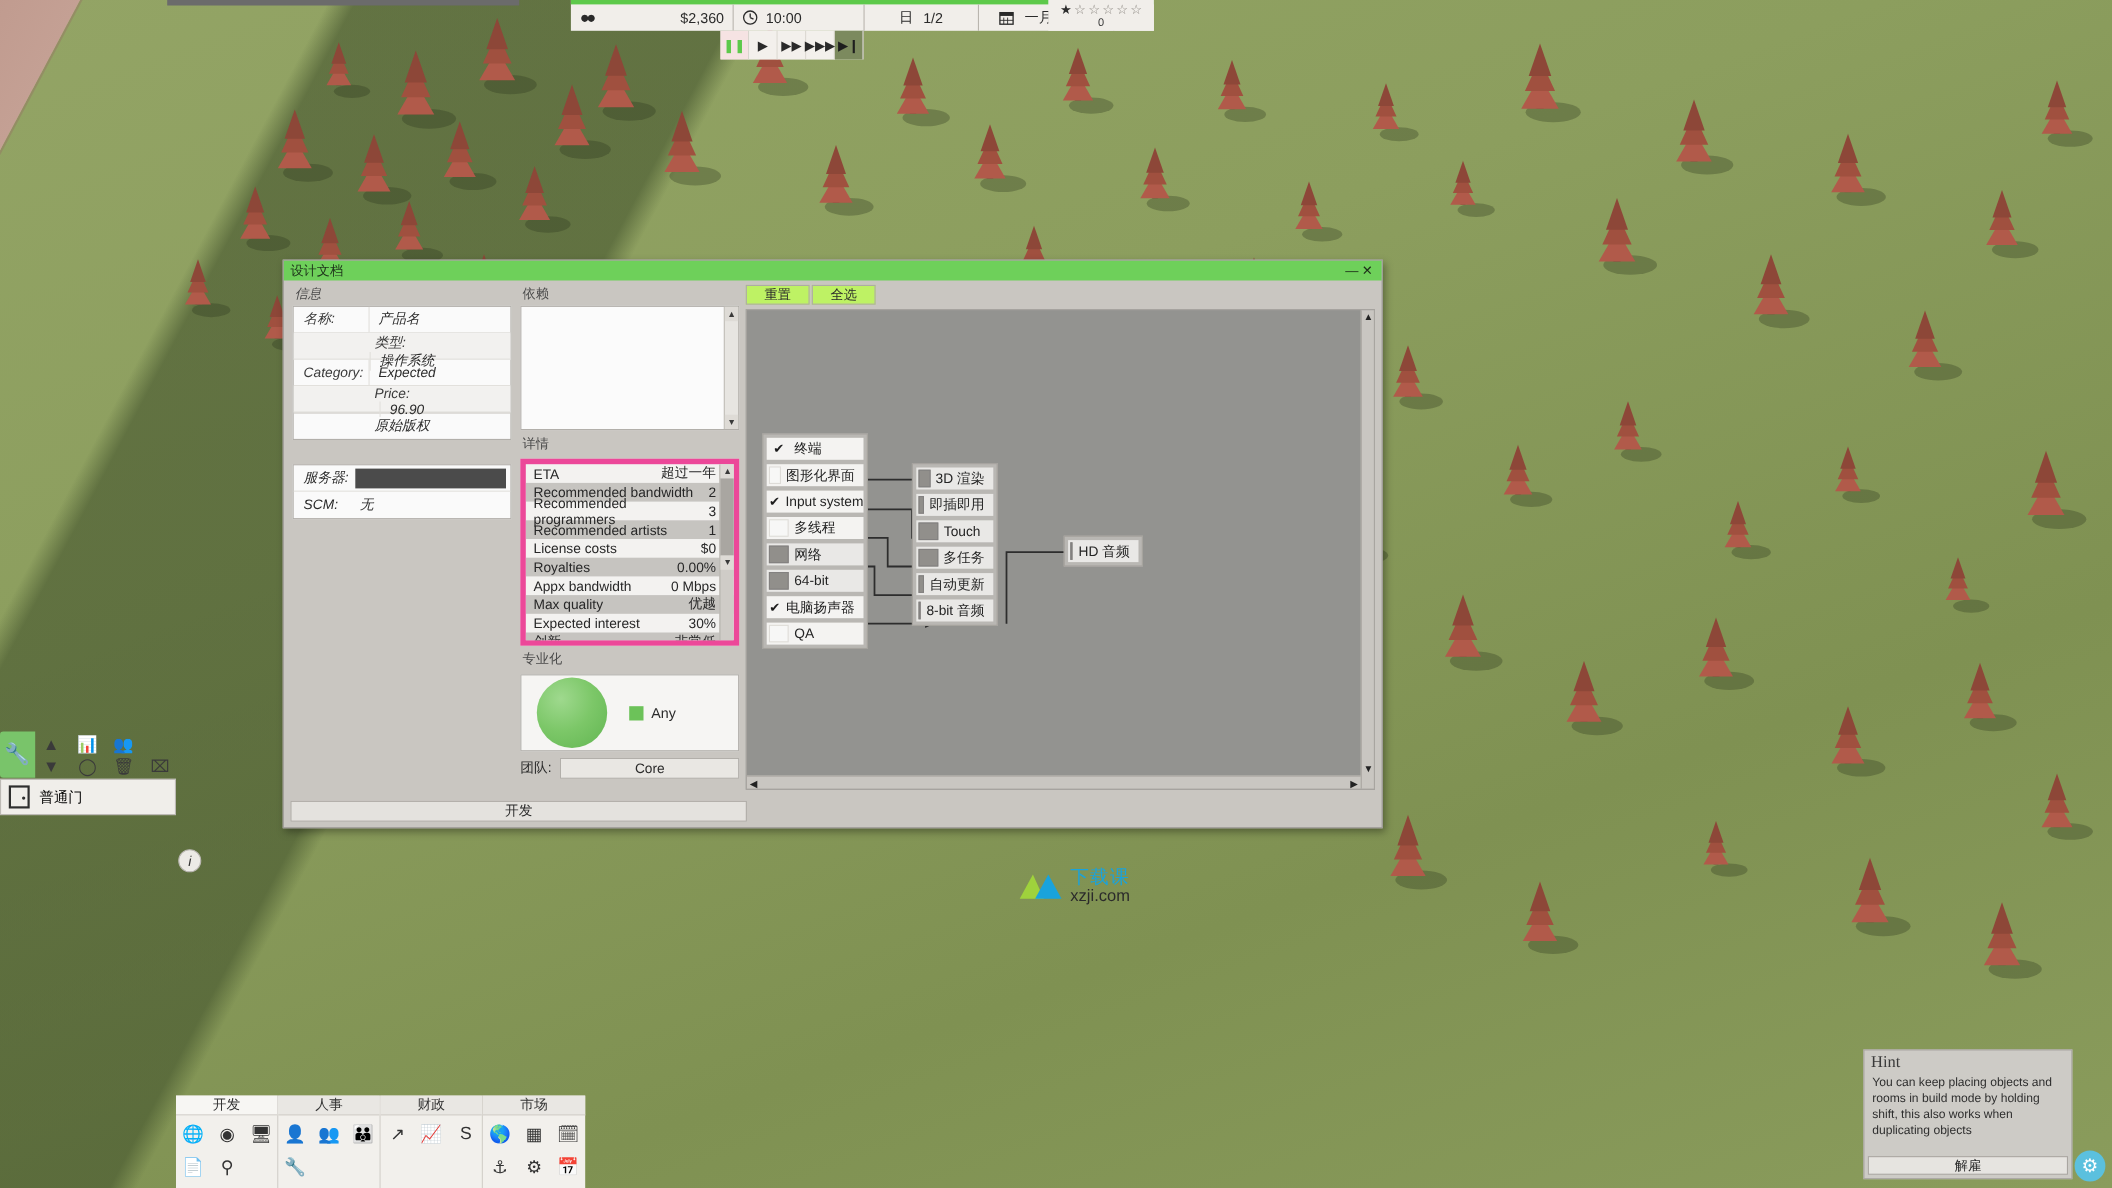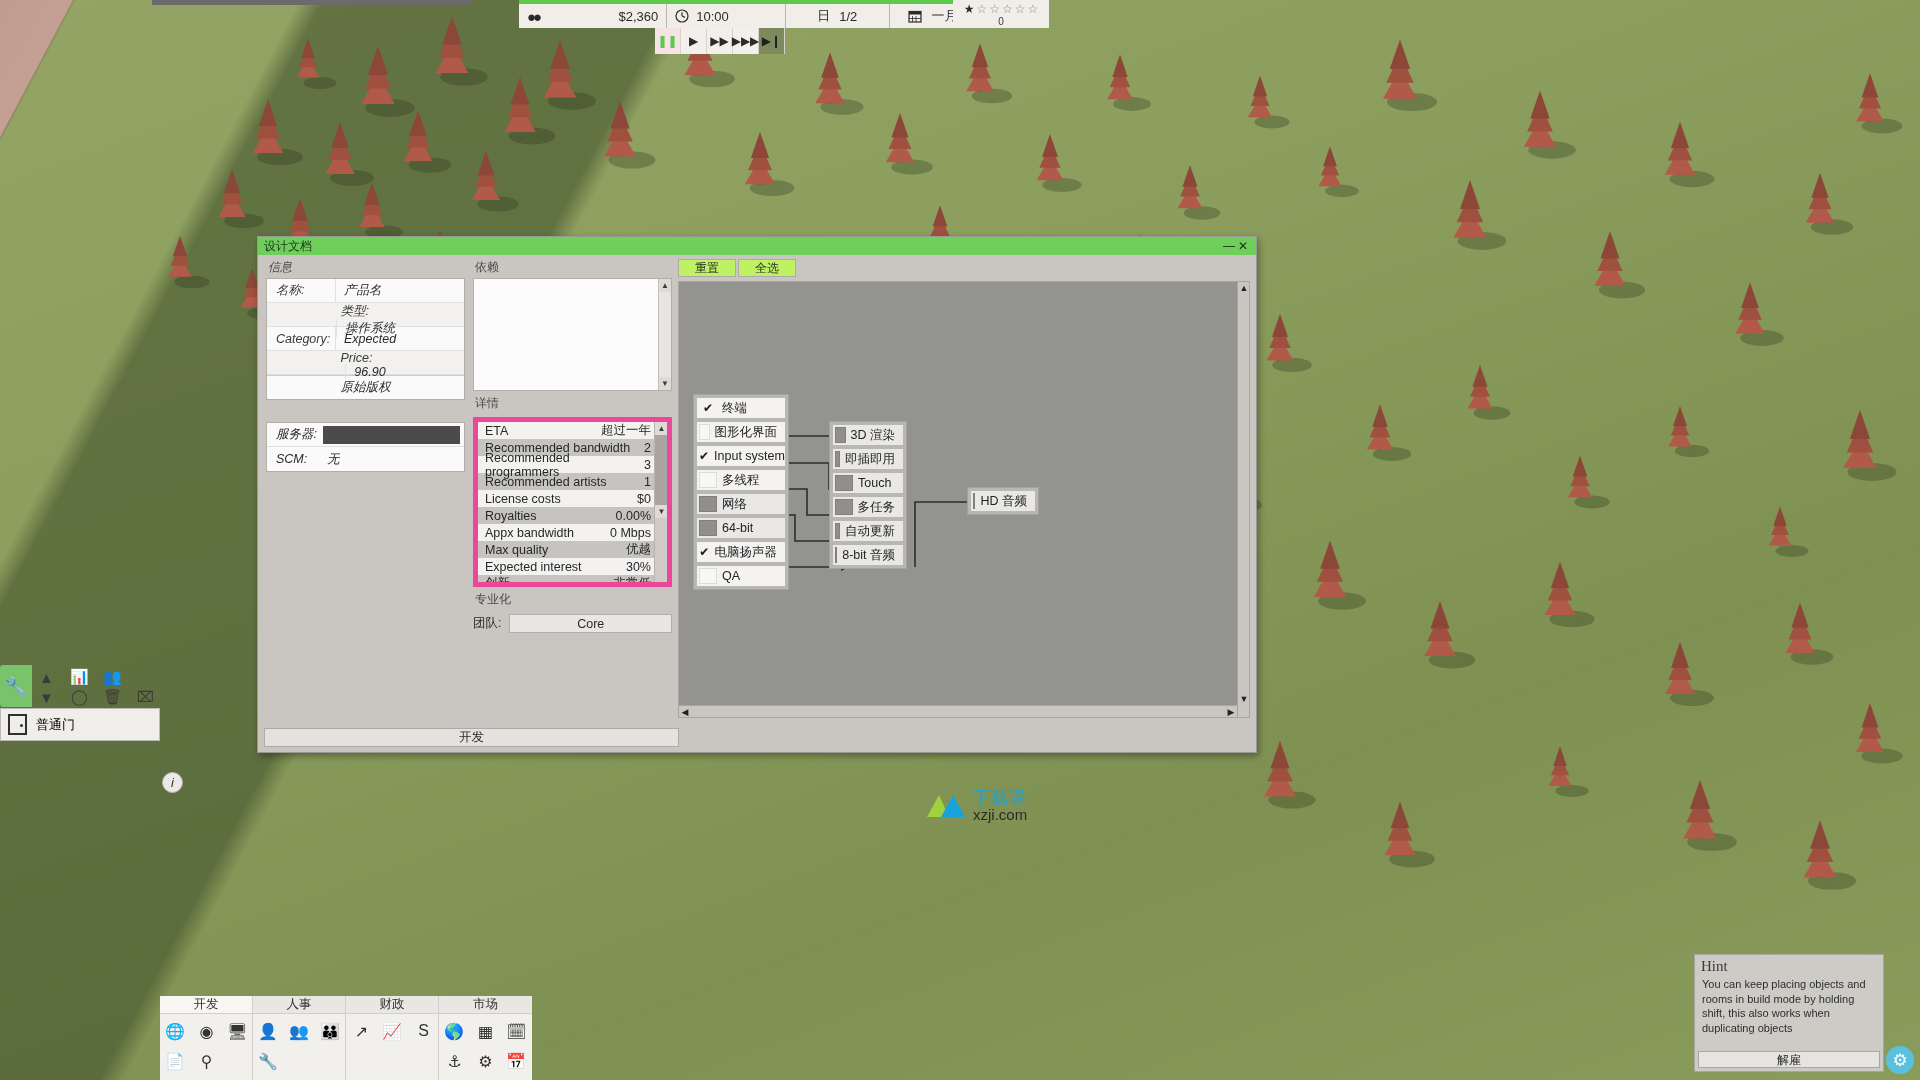--- a/index.html
+++ b/index.html
@@ -926,20 +926,27 @@
      </div>
           </div>
         <div class="detail-scroll">
           <div class="sv-btn" style="width:13px;height:13px;">▲</div>
           <div class="ds-thumb"></div>
           <div class="sv-btn" style="width:13px;height:13px;position:absolute;top:83px;">▼</div>
         </div>
       </div>
 
       <div class="grp-label" style="margin-top:4px;">专业化</div>
+      <div class="spec-box">
+        <div class="spec-circle"></div>
+        <div class="spec-legend">
+          <span class="spec-swatch"></span>
+          <span>Any</span>
+        </div>
+      </div>
 
       <div class="team-row">
         <span class="tl">团队:</span>
         <span class="team-btn">Core</span>
       </div>
     </div>
 
     <div class="col-right">
       <div class="node-toolbar">
         <div class="tb-btn">重置</div>

